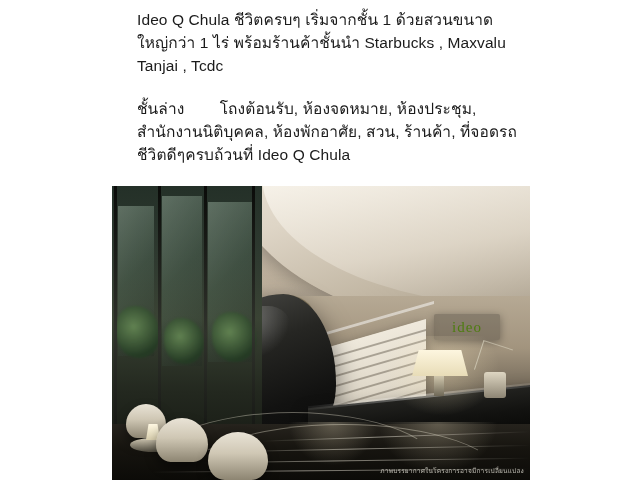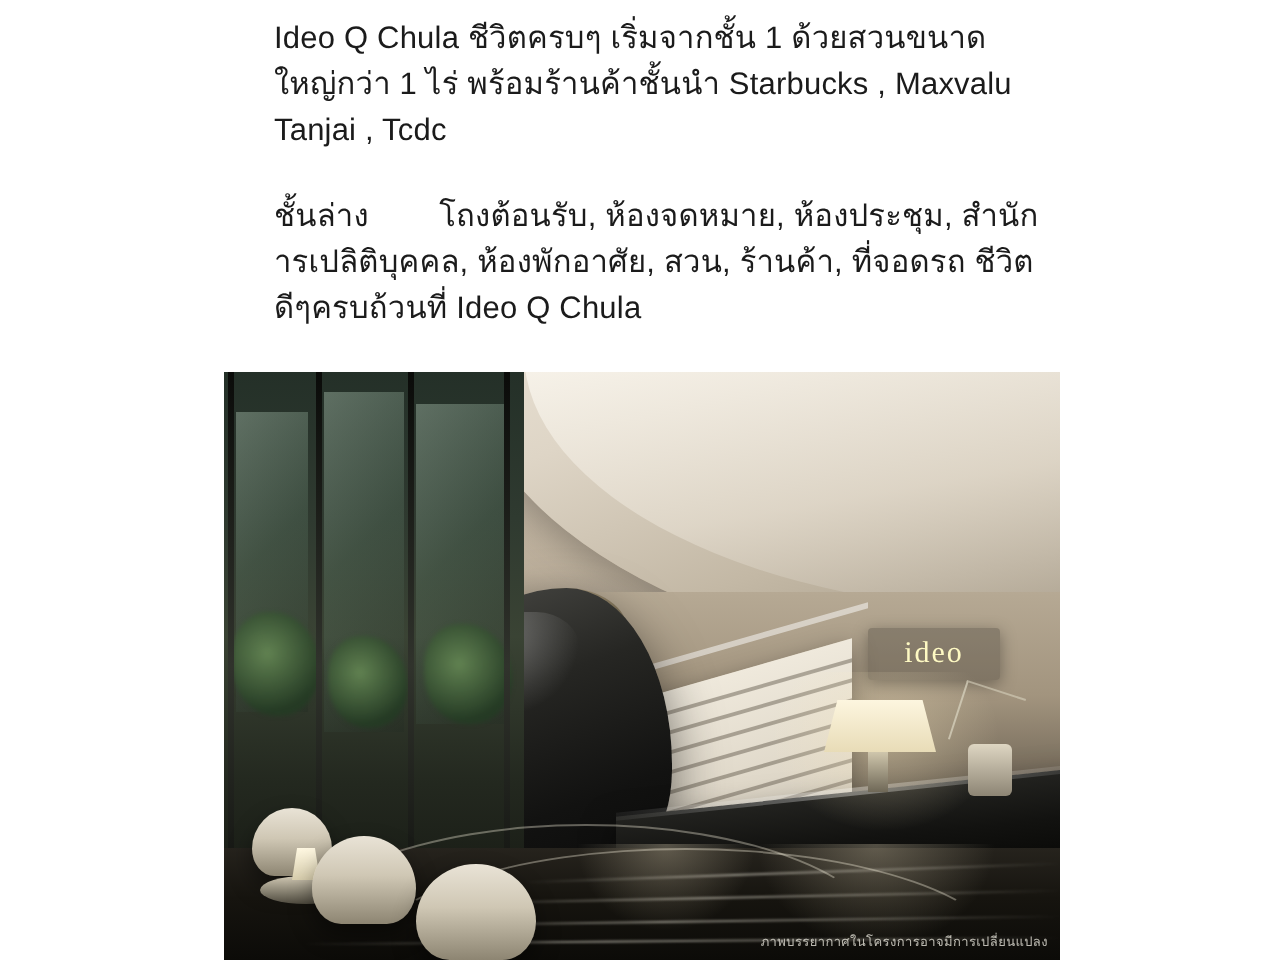--- a/index.html
+++ b/index.html
@@ -128,21 +128,21 @@
     background: rgba(0,0,0,0.22);
     border-radius: 2px;
     display: flex;
     align-items: center;
     justify-content: center;
     box-shadow: 0 2px 8px rgba(0,0,0,0.35);
   }
   .sign span {
     font-size: 15px;
     letter-spacing: 1px;
-    color: #fef9c3;
+    color: #4d7c0f;
     font-family: "Liberation Serif", serif;
   }
 
   
   .glass {
     position: absolute;
     left: 0;
     top: 0;
     width: 150px;
     height: 294px;
@@ -362,21 +362,21 @@
 </style>
 </head>
 <body>
 
 <div id="page">
 
   <div id="content">
 
     <div id="text-block">
       <div class="para">Ideo Q Chula ชีวิตครบๆ เริ่มจากชั้น 1 ด้วยสวนขนาดใหญ่กว่า 1 ไร่ พร้อมร้านค้าชั้นนำ Starbucks , Maxvalu Tanjai , Tcdc</div>
-      <div class="para second">ชั้นล่าง        โถงต้อนรับ, ห้องจดหมาย, ห้องประชุม, สำนัการเปลิติบุคคล, ห้องพักอาศัย, สวน, ร้านค้า, ที่จอดรถ ชีวิตดีๆครบถ้วนที่ Ideo Q Chula</div>
+      <div class="para second">ชั้นล่าง        โถงต้อนรับ, ห้องจดหมาย, ห้องประชุม, สำนักงานนิติบุคคล, ห้องพักอาศัย, สวน, ร้านค้า, ที่จอดรถ ชีวิตดีๆครบถ้วนที่ Ideo Q Chula</div>
     </div>
 
     <div id="photo">
 
       <div class="bg-base"></div>
       <div class="wall-right"></div>
       <div class="ceiling-sweep"></div>
       <div class="ceiling-sweep2"></div>
       <div class="cove"></div>
       <div class="wall-lower"></div>

